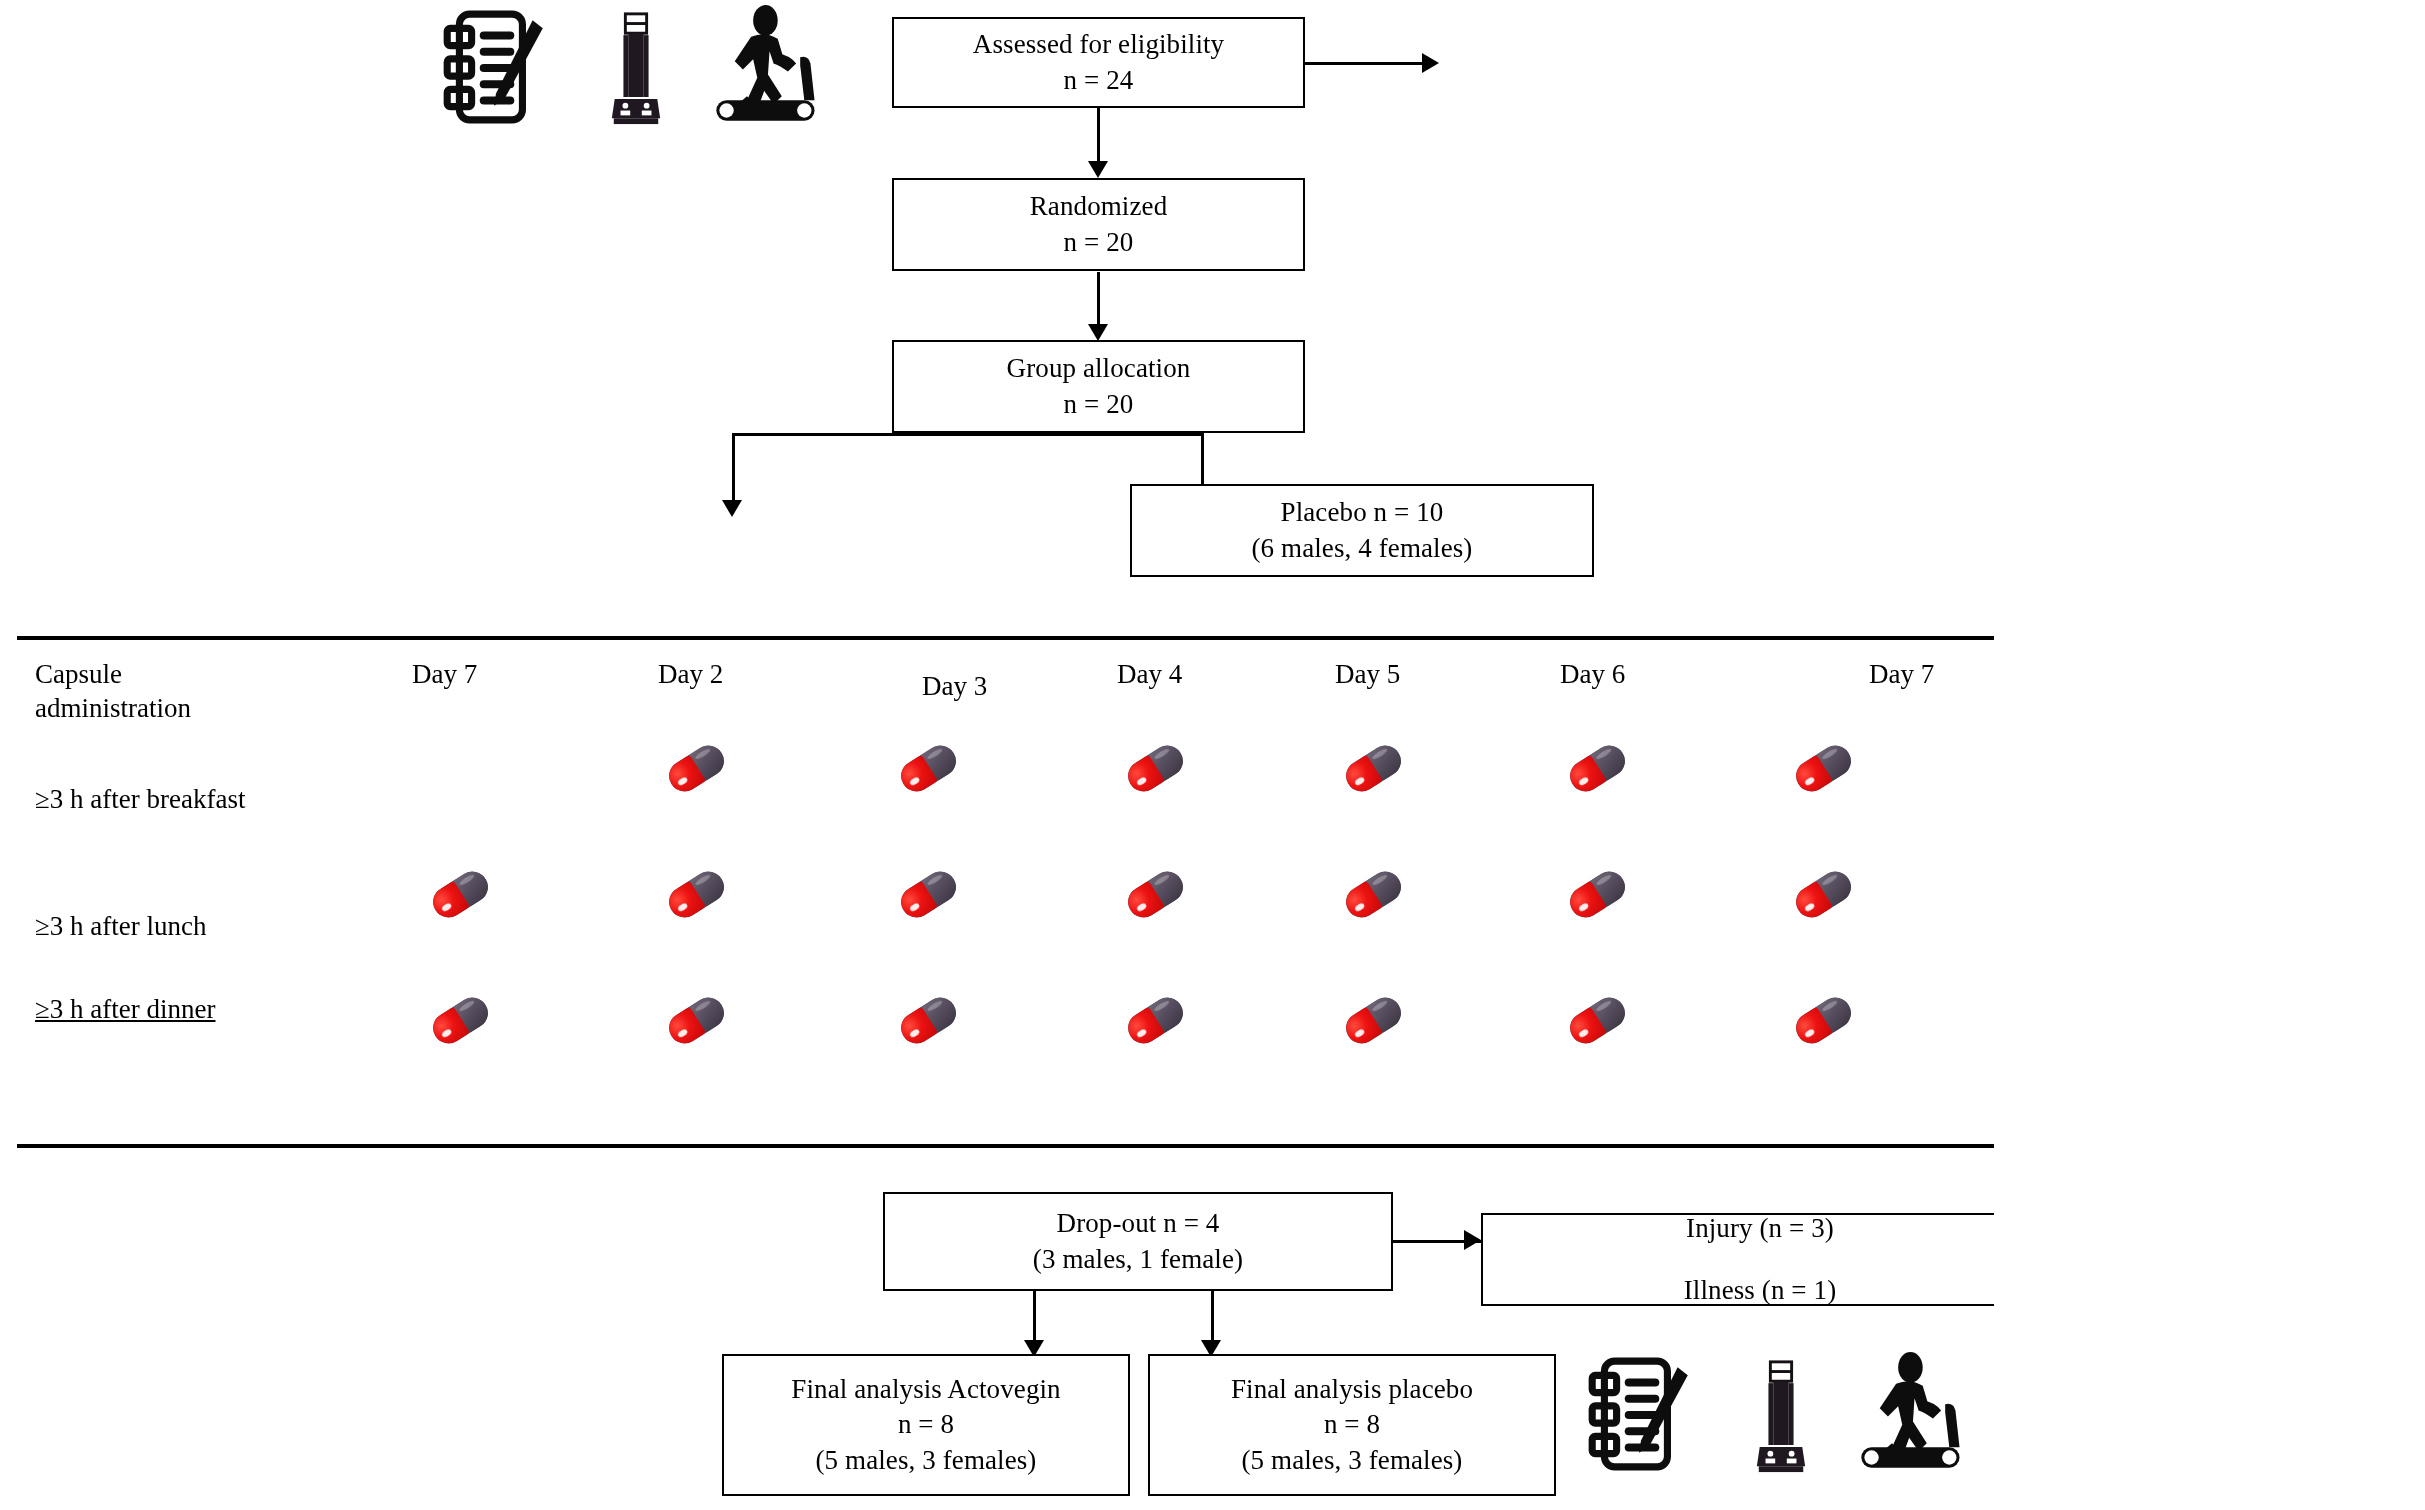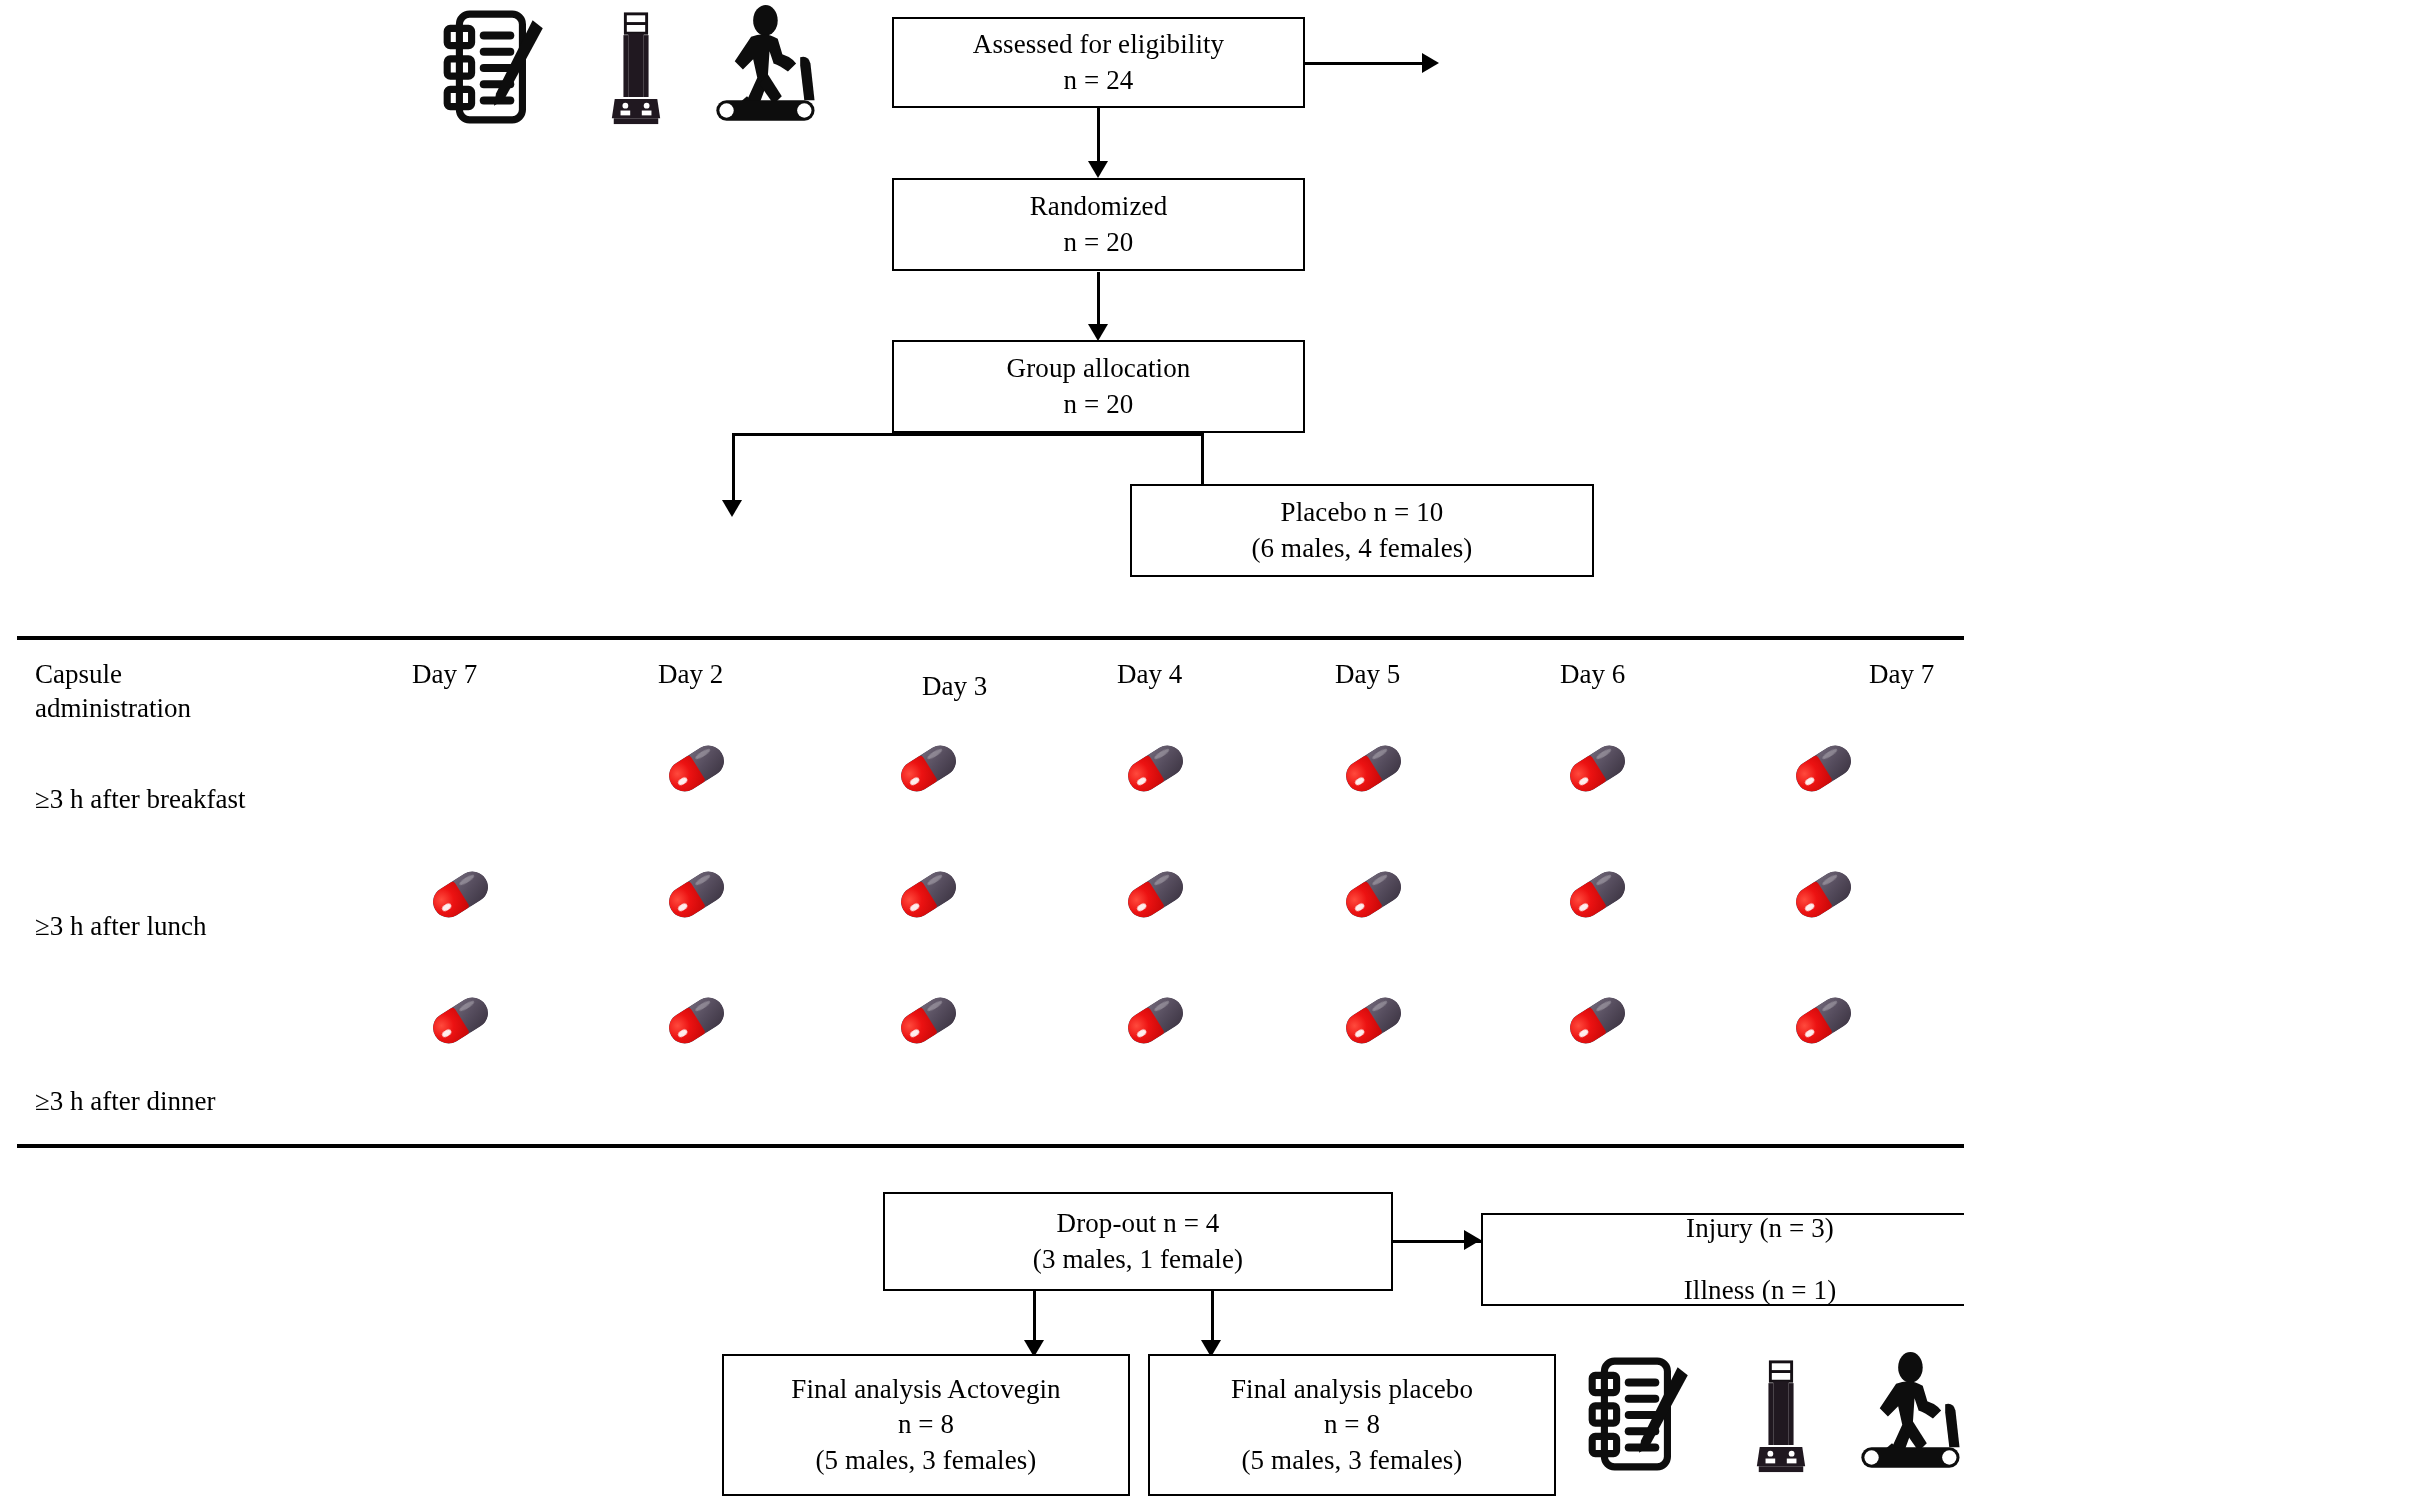--- a/index.html
+++ b/index.html
@@ -10,20 +10,21 @@
   body {
     font-family: "Liberation Serif", "DejaVu Serif", serif;
     color: #000000;
   }
   #page {
     position: relative;
     width: 1964px;
     height: 1511px;
     background: #ffffff;
     overflow: hidden;
+    padding-left: 30px;
   }
 
   
   .flowbox {
     position: absolute;
     box-sizing: border-box;
     border: 2.8px solid #000000;
     background: #ffffff;
     display: flex;
     flex-direction: column;
@@ -238,21 +239,21 @@
   <div class="tbl-text" style="left:658px; top:657px;">Day 2</div>
   <div class="tbl-text" style="left:922px; top:657px;margin-top:12px;">Day 3</div>
   <div class="tbl-text" style="left:1117px; top:657px;">Day 4</div>
   <div class="tbl-text" style="left:1335px; top:657px;">Day 5</div>
   <div class="tbl-text" style="left:1560px; top:657px;">Day 6</div>
   <div class="tbl-text" style="left:1869px; top:657px;">Day 7</div>
   <div class="tbl-text" style="left:2013px; top:657px;">Day 8</div>
 
   <div class="tbl-text" style="left:35px; top:782px;">≥3 h after breakfast</div>
   <div class="tbl-text" style="left:35px; top:909px;">≥3 h after lunch</div>
-  <div class="tbl-text" style="left:35px; top:1084px;">≥3 h after dinner</div>
+  <div class="tbl-text" style="left:35px; top:992px;text-decoration:underline;">≥3 h after dinner</div>
 
   <div class="pill" style="left:667px; top:753px;">
       <div class="body">
         <div class="grayhalf"></div>
         <div class="redhalf"></div>
         <div class="shine2"></div>
         <div class="shine"></div>
       </div>
     </div>
   <div class="pill" style="left:899px; top:753px;">

